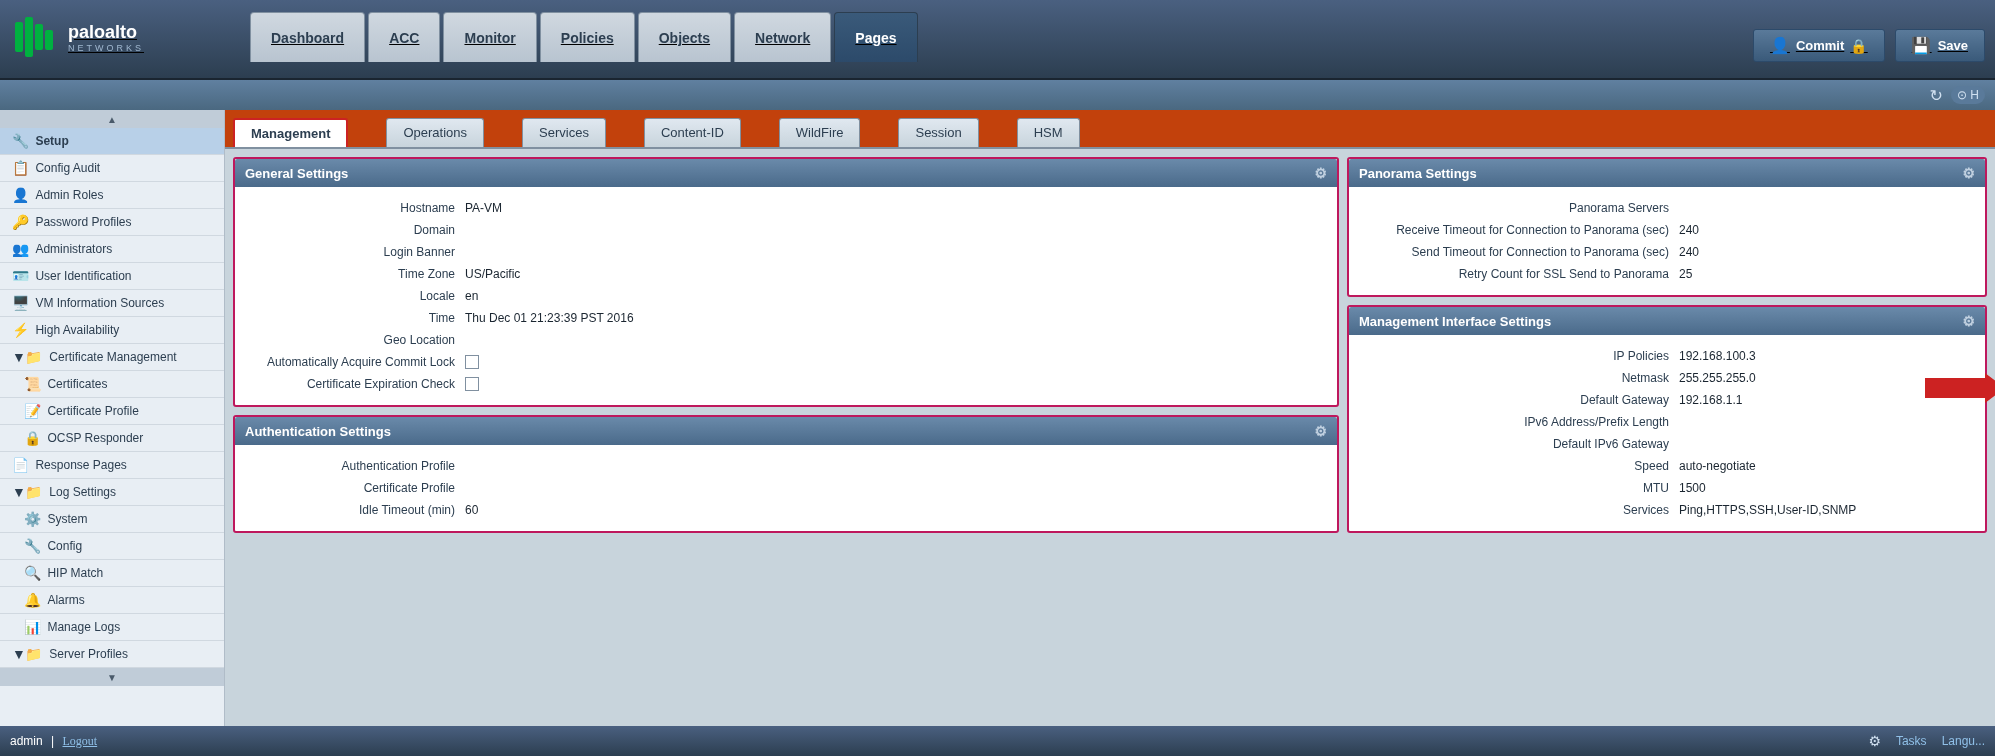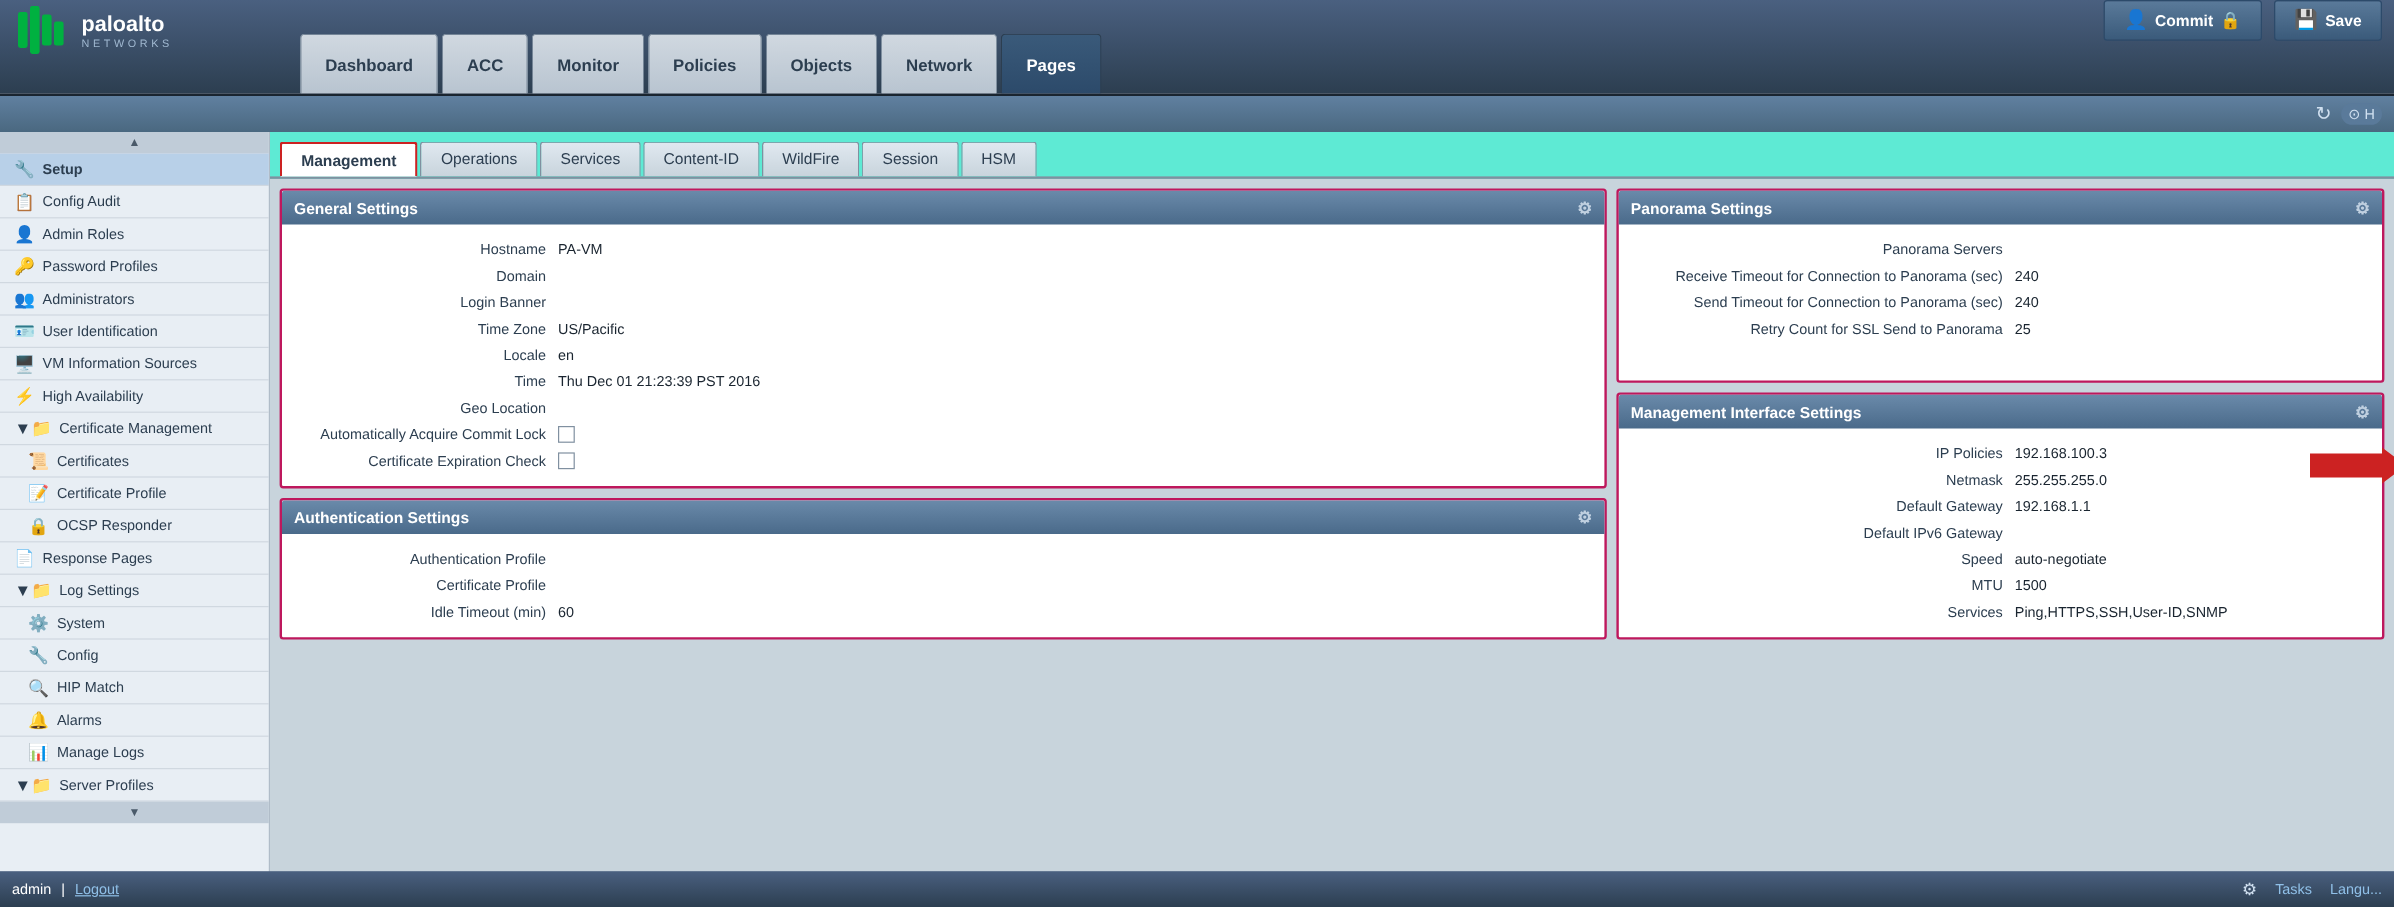--- a/index.html
+++ b/index.html
@@ -1,19 +1,19 @@
 <!DOCTYPE html>
 <html><head>
   <meta charset="utf-8">
   <style>
     * { margin: 0; padding: 0; box-sizing: border-box; }
     body { font-family: Arial, Helvetica, sans-serif; font-size: 12px; background: #d0d8e0; width: 1995px; min-height: 756px; overflow-x: hidden; }
 
     
-    #top-bar { display: flex; align-items: flex-start; background: linear-gradient(to bottom, #4a6080, #2c3e50); height: 80px; padding: 0 10px; border-bottom: 2px solid #1a2530; }
+    #top-bar { display: flex; align-items: flex-end; background: linear-gradient(to bottom, #4a6080, #2c3e50); height: 80px; padding: 16px 10px; border-bottom: 2px solid #1a2530; text-decoration: underline; }
     #logo-area { display: flex; align-items: center; width: 220px; }
 
     
     #logo-svg { margin-right: 8px; }
 
     
     #nav-tabs { display: flex; align-items: flex-end; flex: 1; height: 100%; padding-bottom: 0; margin-left: 20px; }
     .nav-tab { 
       display: inline-flex; align-items: center; justify-content: center;
       padding: 8px 20px; height: 50px;
@@ -59,21 +59,21 @@
     .sidebar-item.indent1 { padding-left: 24px; }
     .sidebar-scroll-up, .sidebar-scroll-down { 
       width: 100%; height: 18px; background: #c0ccd8; display: flex; align-items: center; justify-content: center;
       cursor: pointer; color: #4a5a6a; font-size: 10px;
     }
 
     
     #content { flex: 1; padding: 0; background: #c8d4dc; }
 
     
-    #sub-tabs { display: flex; padding: 8px 8px 0 8px; background: #5eead4; border-bottom: 2px solid #8090a0; }
+    #sub-tabs { display: flex; padding: 8px 8px 0 8px; background: #c2410c; border-bottom: 2px solid #8090a0; gap: 36px; }
     .sub-tab { 
       padding: 6px 16px; background: linear-gradient(to bottom, #e0e8f0, #c8d4dc);
       border: 1px solid #8090a0; border-bottom: none; border-radius: 3px 3px 0 0;
       cursor: pointer; color: #2c3e50; font-size: 13px; margin-right: 2px;
     }
     .sub-tab.active { 
       background: white; font-weight: bold; border: 2px solid #cc2222; border-bottom: none;
       color: #2c3e50;
     }
 
@@ -369,20 +369,24 @@
             </div>
             <div class="form-row">
               <span class="form-label w-label-300">Netmask</span>
               <span class="form-value">255.255.255.0</span>
             </div>
             <div class="form-row">
               <span class="form-label w-label-300">Default Gateway</span>
               <span class="form-value">192.168.1.1</span>
             </div>
             <div class="form-row">
+              <span class="form-label w-label-300">IPv6 Address/Prefix Length</span>
+              <span class="form-value"></span>
+            </div>
+            <div class="form-row">
               <span class="form-label w-label-300">Default IPv6 Gateway</span>
               <span class="form-value"></span>
             </div>
             <div class="form-row">
               <span class="form-label w-label-300">Speed</span>
               <span class="form-value">auto-negotiate</span>
             </div>
             <div class="form-row">
               <span class="form-label w-label-300">MTU</span>
               <span class="form-value">1500</span>
@@ -401,20 +405,20 @@
         </div>
       </div>
     </div>
   </div>
 </div>
 
 <div id="bottom-bar">
   <div>
     <span>admin</span>
     <span style="margin:0 5px;">|</span>
-    <span style="cursor:pointer;text-decoration:underline;color:#90c0e8;">Logout</span>
+    <span style="cursor:pointer;text-decoration:underline;color:#90c0e8;font-family:Liberation Serif, serif;">Logout</span>
   </div>
   <div id="bottom-right">
     <span style="font-size:14px;">⚙</span>
     <span style="cursor:pointer;color:#90c0e8;">Tasks</span>
     <span style="cursor:pointer;color:#90c0e8;">Langu...</span>
   </div>
 </div>
 
 </body></html>

